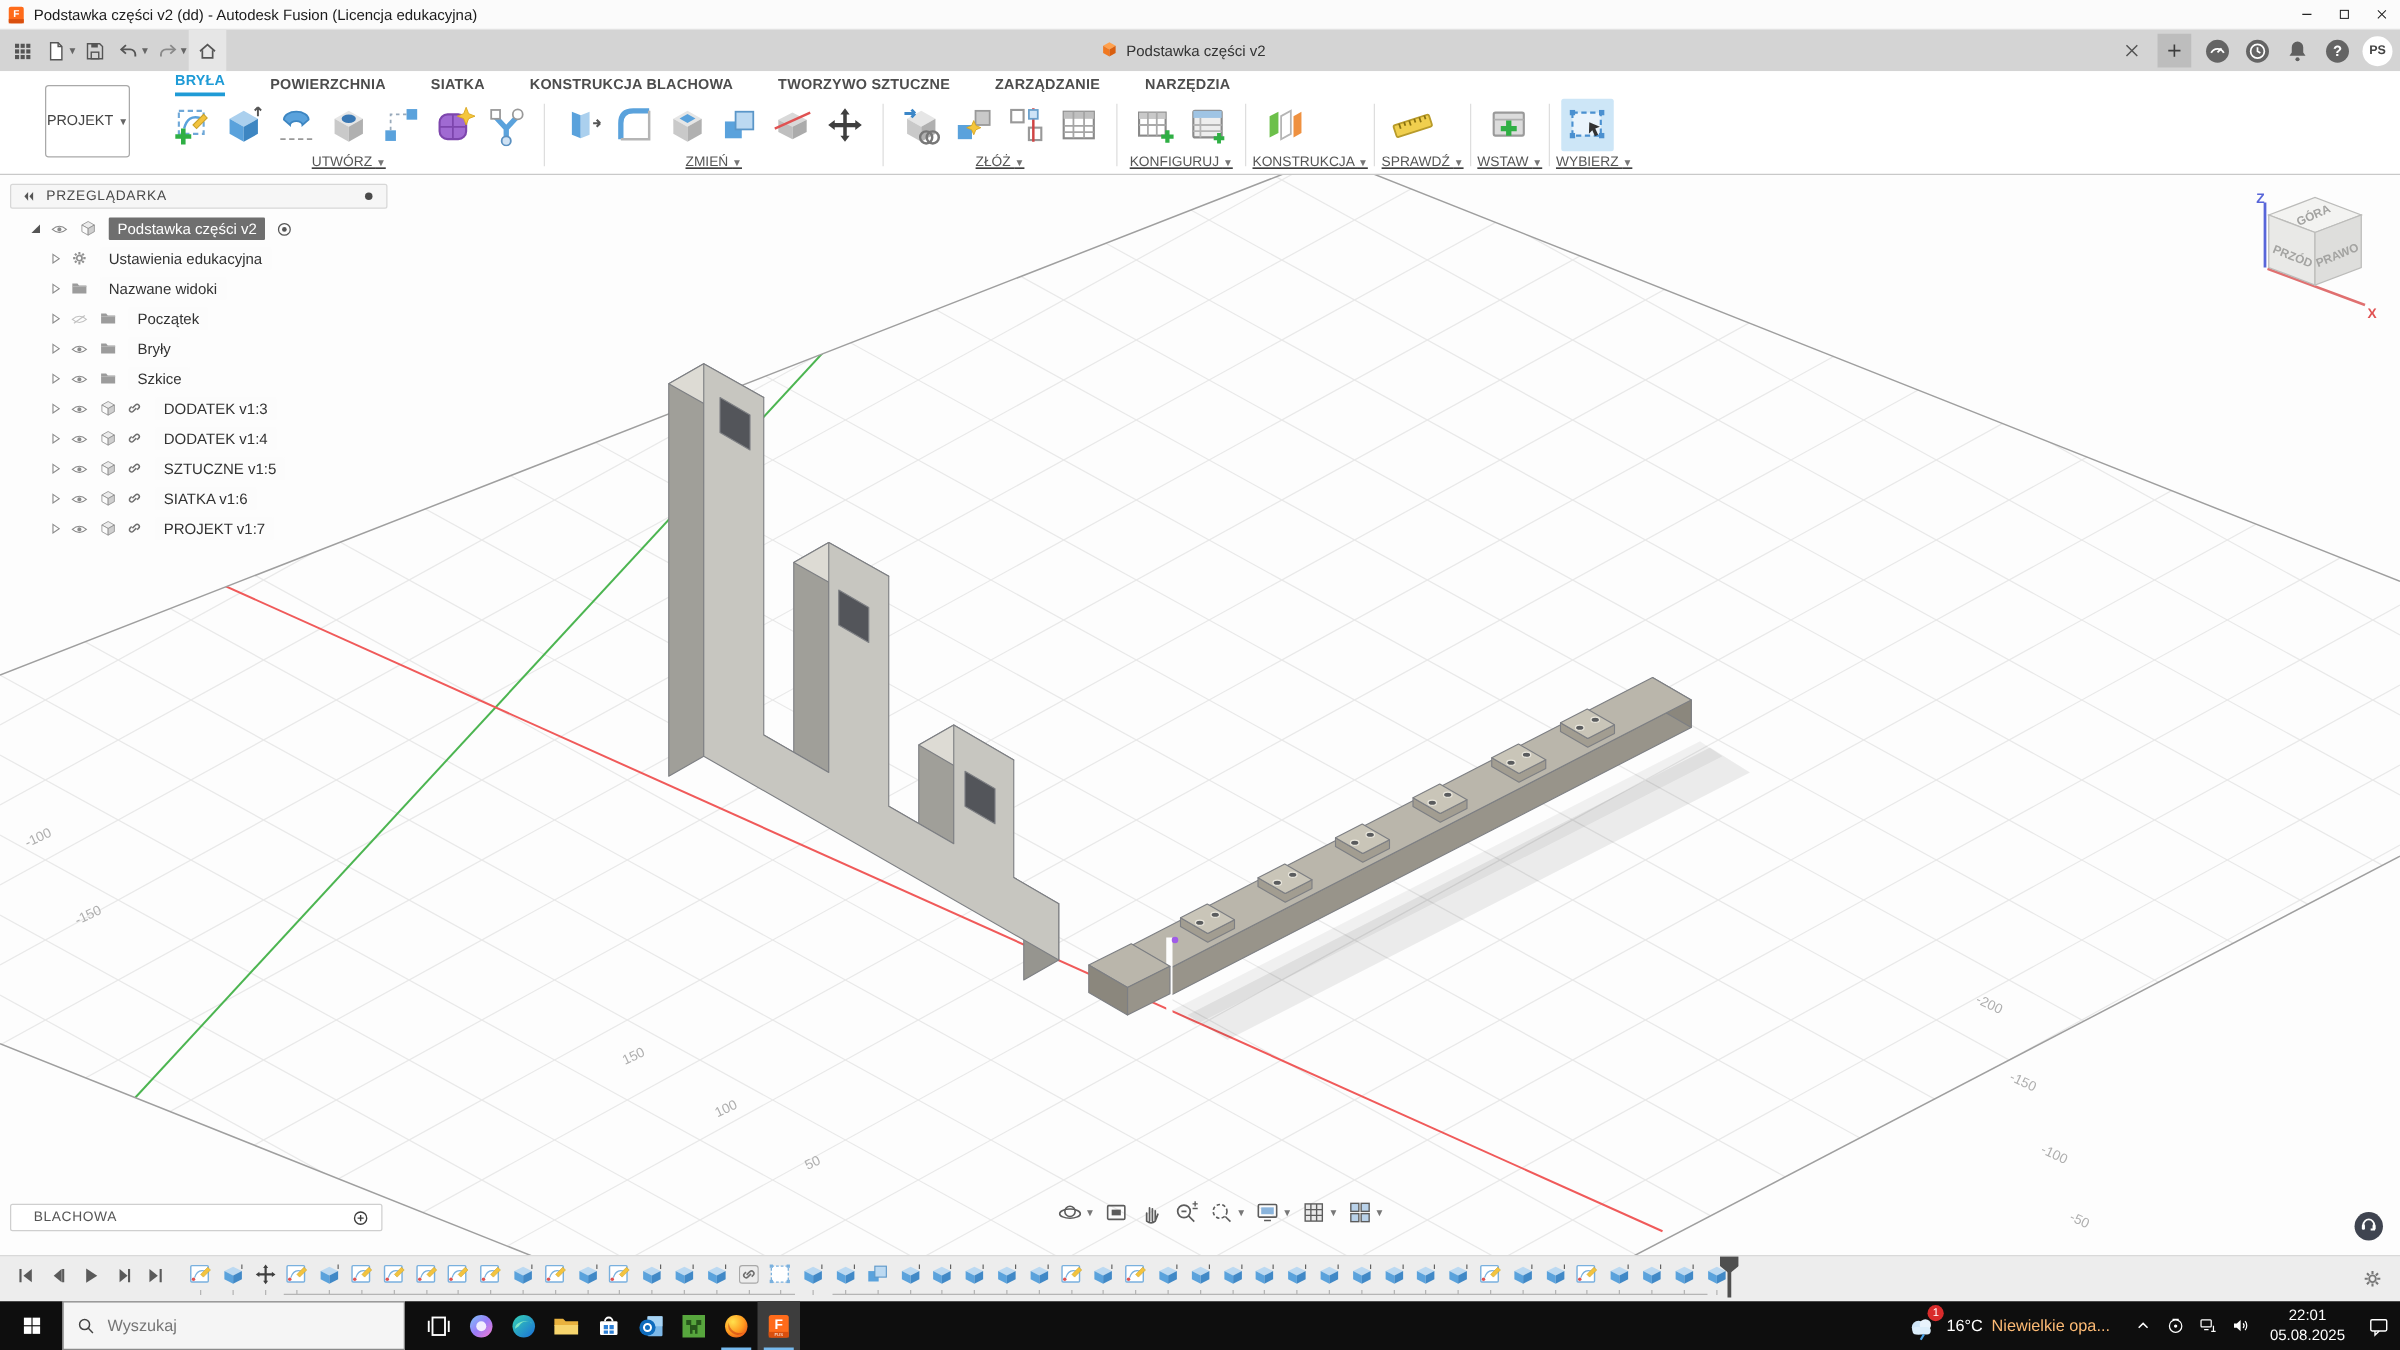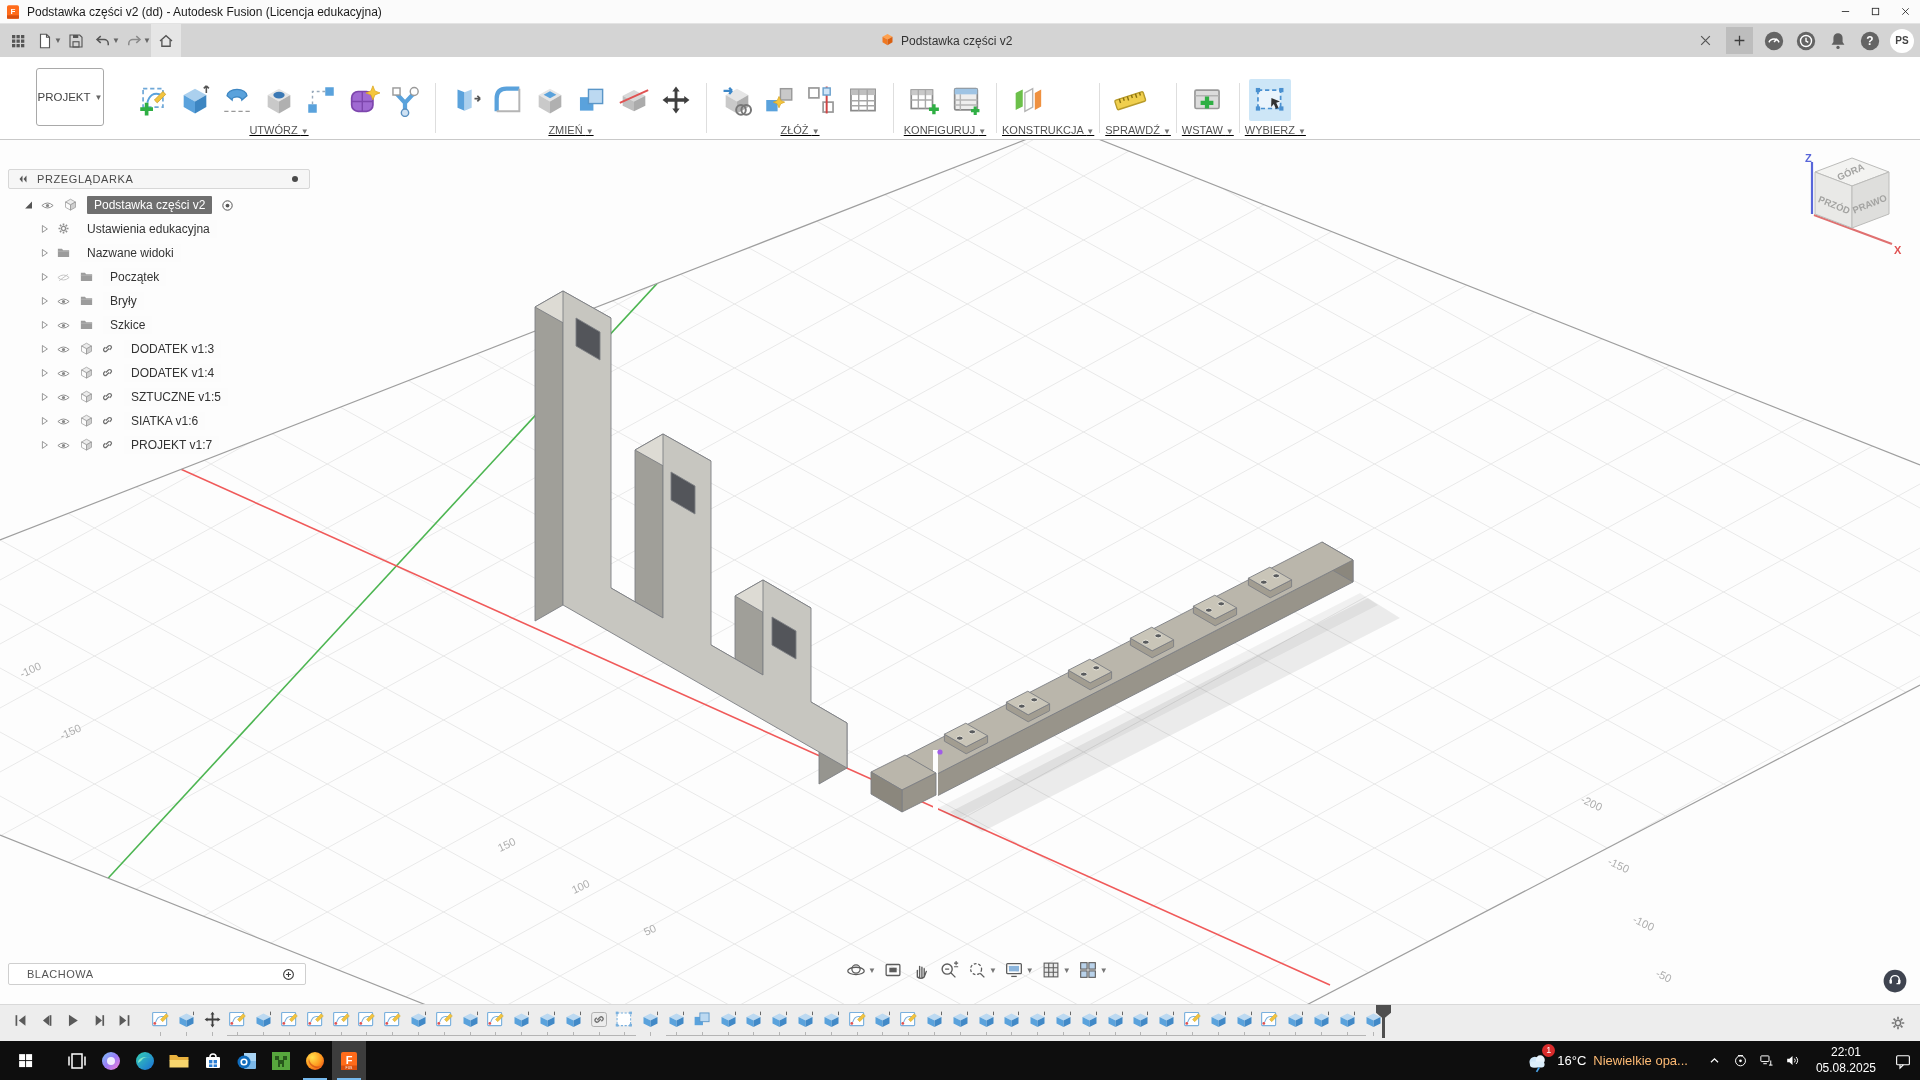--- a/index.html
+++ b/index.html
@@ -51,21 +51,21 @@
   .rib-ic.hl { background:#cde6f7; border-radius:2px; }
   .rib-label { text-align:center; font-size:11px; color:#555; padding-top:1px; }
   .rib-label .crt { font-size:8px; color:#777; }
   .rib-sep { width:1px; background:#dedede; margin:6px 5px; }
 
   
   #canvas { position:absolute; top:140px; left:0; width:1920px; height:864px; background:#fdfdfd; }
   #scene { position:absolute; inset:0; }
 
   
-  .browser { position:absolute; left:8px; top:7px; width:302px;margin-top:22px; }
+  .browser { position:absolute; left:8px; top:7px; width:302px; }
   .brw-header { height:20px; background:rgba(245,245,245,.95); border:1px solid #d7d7d7; border-radius:2px;
     display:flex; align-items:center; padding:0 8px; gap:8px; }
   .brw-header svg { width:12px; height:12px; }
   .brw-title { font-size:11px; color:#4a4a4a; letter-spacing:.6px; }
   .brw-dot { margin-left:auto; }
   .brw-rows { margin-top:4px; }
   .brw-row { height:24px; display:flex; align-items:center; }
   .brw-row svg { width:15px; height:15px; flex:none; }
   .brw-row .exp { width:13px; height:13px; margin-right:5px; }
   .brw-chip { font-size:12px; color:#333; background:rgba(251,251,251,.85); padding:2px 7px; border-radius:1px; white-space:nowrap; }
@@ -263,20 +263,29 @@
         </span>
       <span class="avatar">PS</span>
     </div>
   </div>
 
   <div class="ribbon">
     <div class="projekt-btn">
       <span>PROJEKT</span>
         <span class="crt" style="font-size:8px;color:#666">▼</span>
     </div>
+    <div class="rib-tabs" id="rib-tabs">
+        <span class="rib-tab active">BRYŁA</span>
+        <span class="rib-tab">POWIERZCHNIA</span>
+        <span class="rib-tab">SIATKA</span>
+        <span class="rib-tab">KONSTRUKCJA BLACHOWA</span>
+        <span class="rib-tab">TWORZYWO SZTUCZNE</span>
+        <span class="rib-tab">ZARZĄDZANIE</span>
+        <span class="rib-tab">NARZĘDZIA</span>
+      </div>
     <div class="rib-groups" id="rib-groups">
         <div class="rib-group">
           <div class="rib-icons">
             <span class="rib-ic">
               <svg viewBox="0 0 24 24">
                 <rect x="5" y="4" width="14" height="13" fill="#fff" stroke="#6fa8d8" stroke-width="1.2" stroke-dasharray="3,2"></rect>
                 <path d="M8 14 Q10 6 17 8" fill="none" stroke="#5aa2dc" stroke-width="1.4"></path>
                 <polygon points="13,12 19,6 21,8 15,14" fill="#f3c33e" stroke="#c9a22a" stroke-width="0.6"></polygon>
                 <g stroke="#2faf44" stroke-width="2.6">
                   <path d="M3 18.5 h9 M7.5 14 v9"></path>
@@ -1377,20 +1386,27 @@
     <div class="tb-start">
       <svg viewBox="0 0 24 24">
           <g fill="#fff">
             <rect x="3" y="3" width="8.5" height="8.5"></rect>
             <rect x="12.8" y="3" width="8.5" height="8.5"></rect>
             <rect x="3" y="12.8" width="8.5" height="8.5"></rect>
             <rect x="12.8" y="12.8" width="8.5" height="8.5"></rect>
           </g>
         </svg>
     </div>
+    <div class="tb-search">
+      <svg viewBox="0 0 24 24">
+          <circle cx="10" cy="10" r="6" fill="none" stroke="#444" stroke-width="1.8"></circle>
+          <path d="M14.5 14.5 L20 20" stroke="#444" stroke-width="1.8"></path>
+        </svg>
+      <input placeholder="Wyszukaj" style="">
+    </div>
     <div class="tb-apps" id="tb-apps">
         <span class="tb-app">
           <svg viewBox="0 0 24 24">
             <rect x="7" y="5" width="10" height="14" fill="none" stroke="#fff" stroke-width="1.5"></rect>
             <path d="M4 7.5 v9 M20 7.5 v9" stroke="#fff" stroke-width="1.5"></path>
           </svg>
         </span>
         <span class="tb-app">
           <svg viewBox="0 0 24 24">
             <defs>

